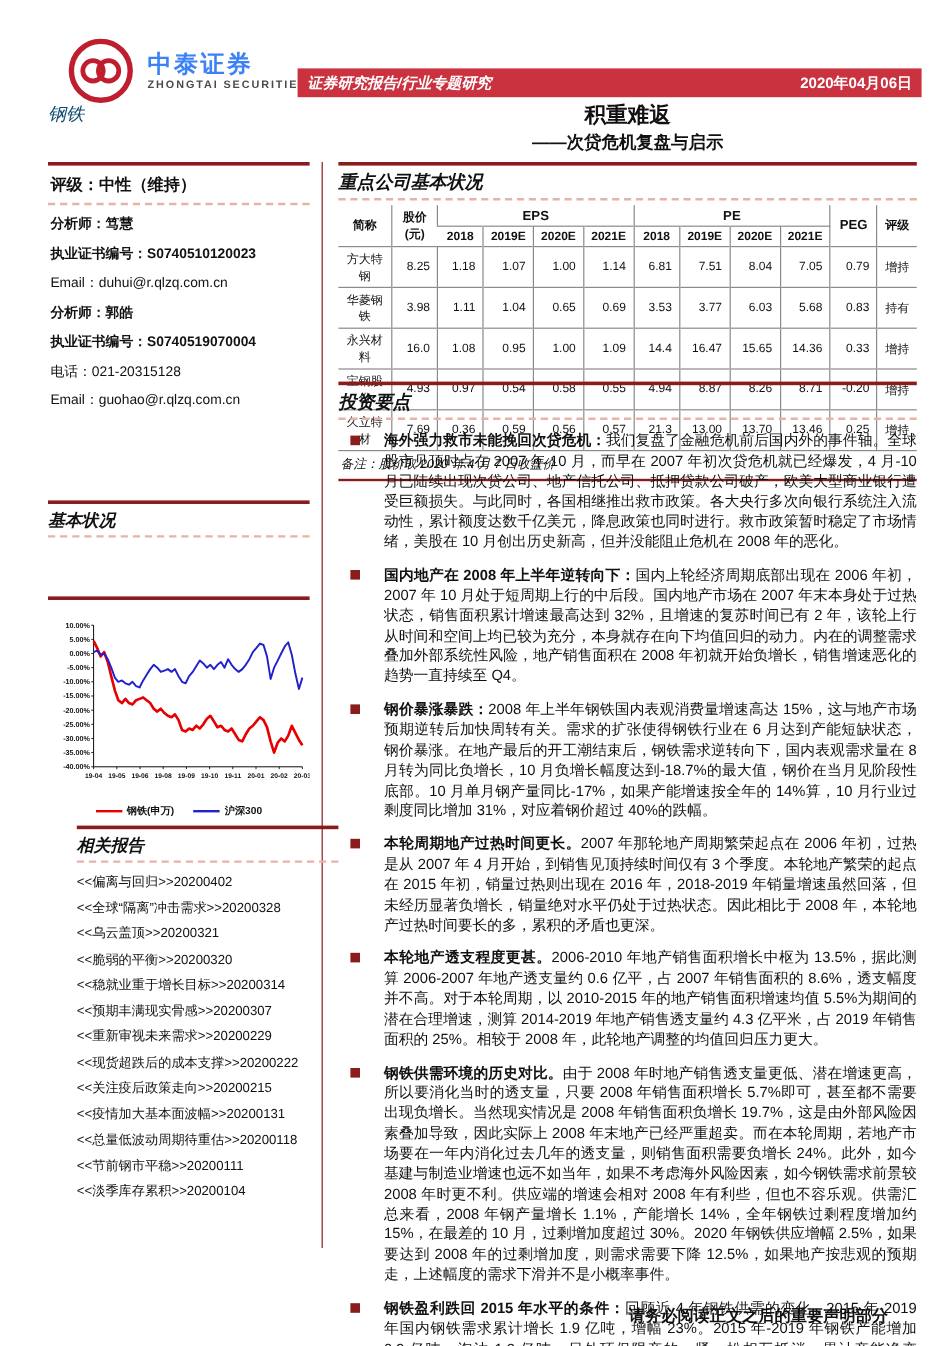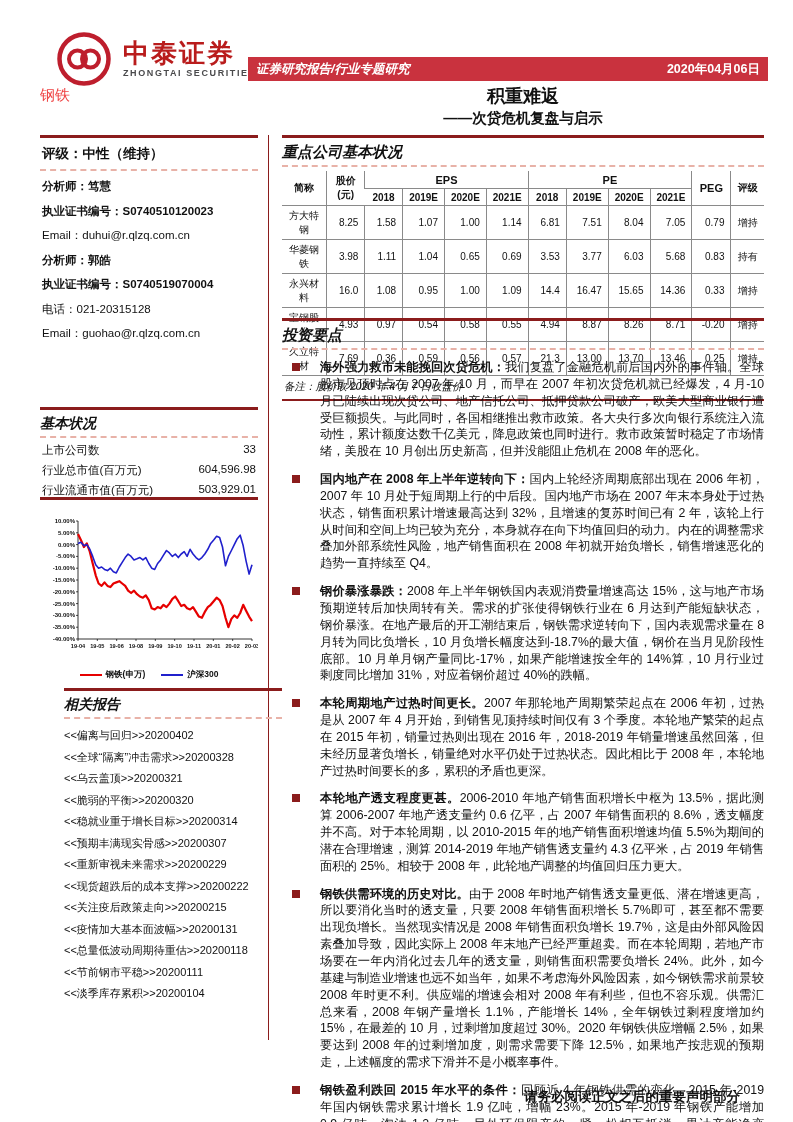--- a/index.html
+++ b/index.html
@@ -2,45 +2,45 @@
 <html><head>
 <meta charset="utf-8">
 <style>
   html,body{margin:0;padding:0;background:#ffffff;}
   body{font-family:"Liberation Sans","DejaVu Sans",sans-serif;color:#111;}
   .page{position:relative;width:793px;height:1122px;background:#fff;overflow:hidden;}
 
   
   .logo-wrap{position:absolute;left:55px;top:30px;display:flex;align-items:center;}
   .logo-text{margin-left:10px;}
-  .logo-cn{font-size:26px;font-weight:bold;color:#b91c1c;letter-spacing:2px;line-height:1.05;}
+  .logo-cn{font-size:20px;font-weight:bold;color:#3b82f6;letter-spacing:2px;line-height:1.05;}
   .logo-en{font-size:9px;font-weight:bold;color:#4a4a4c;letter-spacing:1.6px;}
   .banner{position:absolute;left:248px;top:57px;width:520px;height:24px;background:#C9323E;display:flex;justify-content:space-between;align-items:center;}
   .banner-left{color:#fff;font-size:12.5px;font-weight:bold;font-style:italic;padding-left:8px;}
   .banner-date{color:#fff;font-size:12.5px;font-weight:bold;padding-right:8px;}
-  .industry{position:absolute;left:40px;top:86px;font-size:15px;color:#ef4444;}
+  .industry{position:absolute;left:40px;top:86px;font-size:15px;color:#0c4a6e;font-style:italic;}
   .doc-title{position:absolute;left:282px;top:84px;width:482px;text-align:center;font-size:18px;font-weight:bold;color:#111;}
   .doc-subtitle{position:absolute;left:282px;top:109px;width:482px;text-align:center;font-size:14.5px;font-weight:bold;color:#111;}
 
   
   .v-divider{position:absolute;left:268px;top:135px;width:1px;height:905px;background:#8B1C1C;}
 
   
   .sec{border-top:3px solid #8B1C1C;padding-top:5px;}
   .sec-title{font-size:14px;font-weight:bold;font-style:italic;color:#111;padding-bottom:3px;border-bottom:2px dashed #E8B2A8;}
   .sec-title.big{font-size:15px;}
 
   
   .sb{position:absolute;left:40px;width:218px;}
   .sb-rating{top:135px;}
   .rating-line{font-size:13.5px;font-weight:bold;padding:2px 0 6px 2px;border-bottom:2px dashed #E8B2A8;}
   .an-lines{padding-top:8px;}
   .an-line{font-size:11.5px;margin:0 0 9.5px 2px;color:#111;}
   .an-line.bold{font-weight:bold;}
-  .sb-basic{top:407px;}
+  .sb-basic{top:417px;}
   .kv{display:flex;justify-content:space-between;font-size:11.5px;margin:5px 2px 0 2px;color:#111;}
   .sb-chart{top:497px;}
   .sb-reports{top:688px;}
   .report-list{list-style:none;margin:6px 0 0 0;padding:0;}
   .report-list li{font-size:11px;line-height:21.5px;color:#111;white-space:nowrap;}
 
   
   .chart-box{margin-top:8px;}
   .legend{display:flex;justify-content:center;gap:16px;margin-top:2px;}
   .legend-item{display:flex;align-items:center;gap:4px;font-size:8.5px;font-weight:bold;color:#111;}
@@ -103,34 +103,20 @@
         <div class="an-line">Email：duhui@r.qlzq.com.cn</div>
         <div class="an-line bold">分析师：郭皓</div>
         <div class="an-line bold">执业证书编号：S0740519070004</div>
         <div class="an-line">电话：021-20315128</div>
         <div class="an-line">Email：guohao@r.qlzq.com.cn</div>
       </div>
   </div>
 
   <div class="sb sb-basic sec" style="position:absolute;">
     <div class="sec-title">基本状况</div>
-    <div>
-        <div class="kv">
-          <span>上市公司数</span>
-          <span>33</span>
-        </div>
-        <div class="kv">
-          <span>行业总市值(百万元)</span>
-          <span>604,596.98</span>
-        </div>
-        <div class="kv">
-          <span>行业流通市值(百万元)</span>
-          <span>503,929.01</span>
-        </div>
-      </div>
   </div>
 
   <div class="sb sb-chart sec" style="position:absolute;">
     <div class="chart-box">
       <svg width="218" height="150" viewBox="0 0 218 150">
           <line x1="38" y1="8" x2="38" y2="126" stroke="#000" stroke-width="0.8"></line>
           <line x1="38" y1="126" x2="212" y2="126" stroke="#000" stroke-width="0.8"></line>
           <text x="35" y="10" text-anchor="end" font-size="6" font-weight="bold" fill="#111">10.00%</text>
           <line x1="36" y1="8" x2="38" y2="8" stroke="#000" stroke-width="0.7"></line>
           <text x="35" y="21.8" text-anchor="end" font-size="6" font-weight="bold" fill="#111">5.00%</text>
@@ -228,21 +214,21 @@
             <th style="width: 37px;">2018</th>
             <th style="width: 37px;">2019E</th>
             <th style="width: 37px;">2020E</th>
             <th style="width: 37px;">2021E</th>
           </tr>
       </thead>
       <tbody>
           <tr>
             <td class="c-name">方大特钢</td>
             <td class="c-num">8.25</td>
-            <td class="c-num">1.58</td>
+            <td class="c-num">1.18</td>
             <td class="c-num">1.07</td>
             <td class="c-num">1.00</td>
             <td class="c-num">1.14</td>
             <td class="c-num">6.81</td>
             <td class="c-num">7.51</td>
             <td class="c-num">8.04</td>
             <td class="c-num">7.05</td>
             <td class="c-num">0.79</td>
             <td class="c-rating">增持</td>
           </tr>

